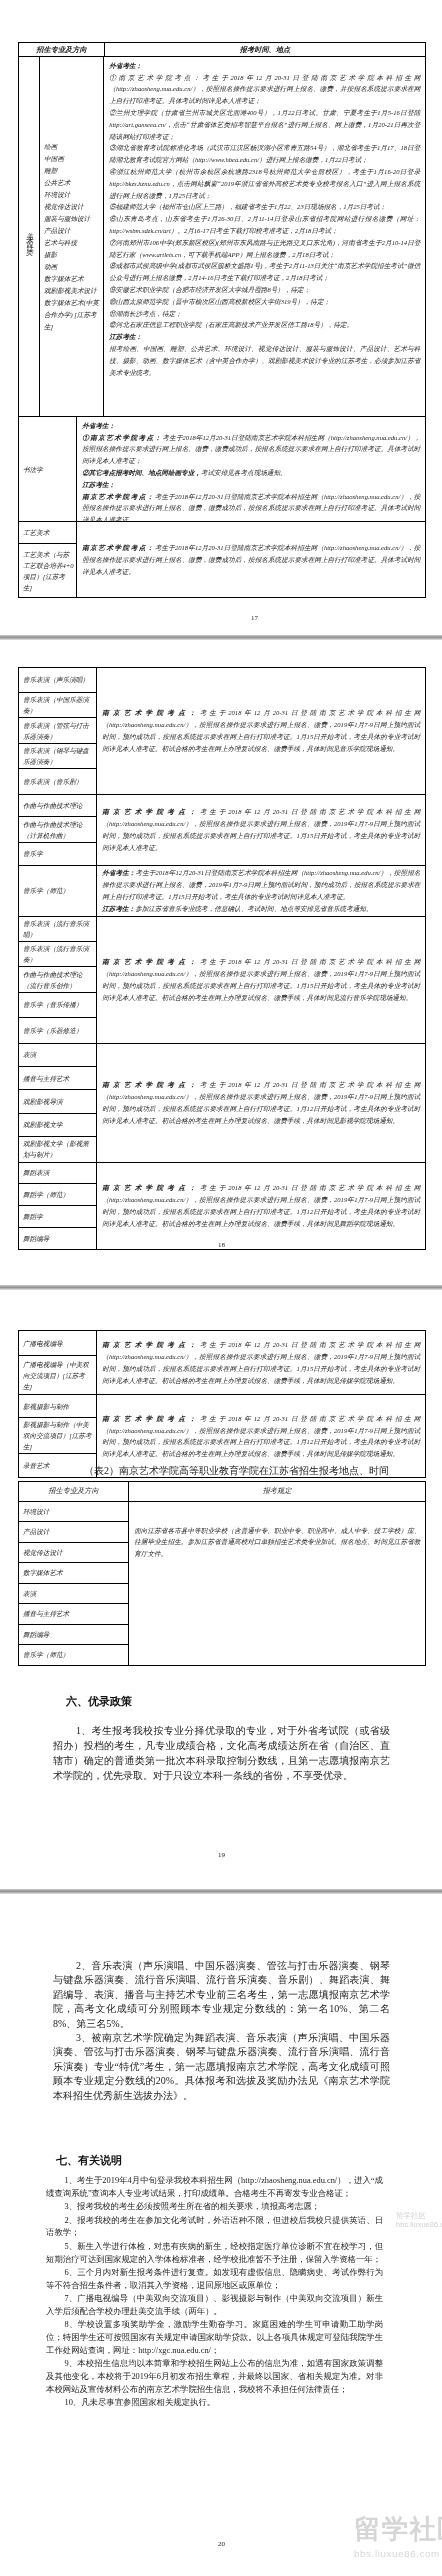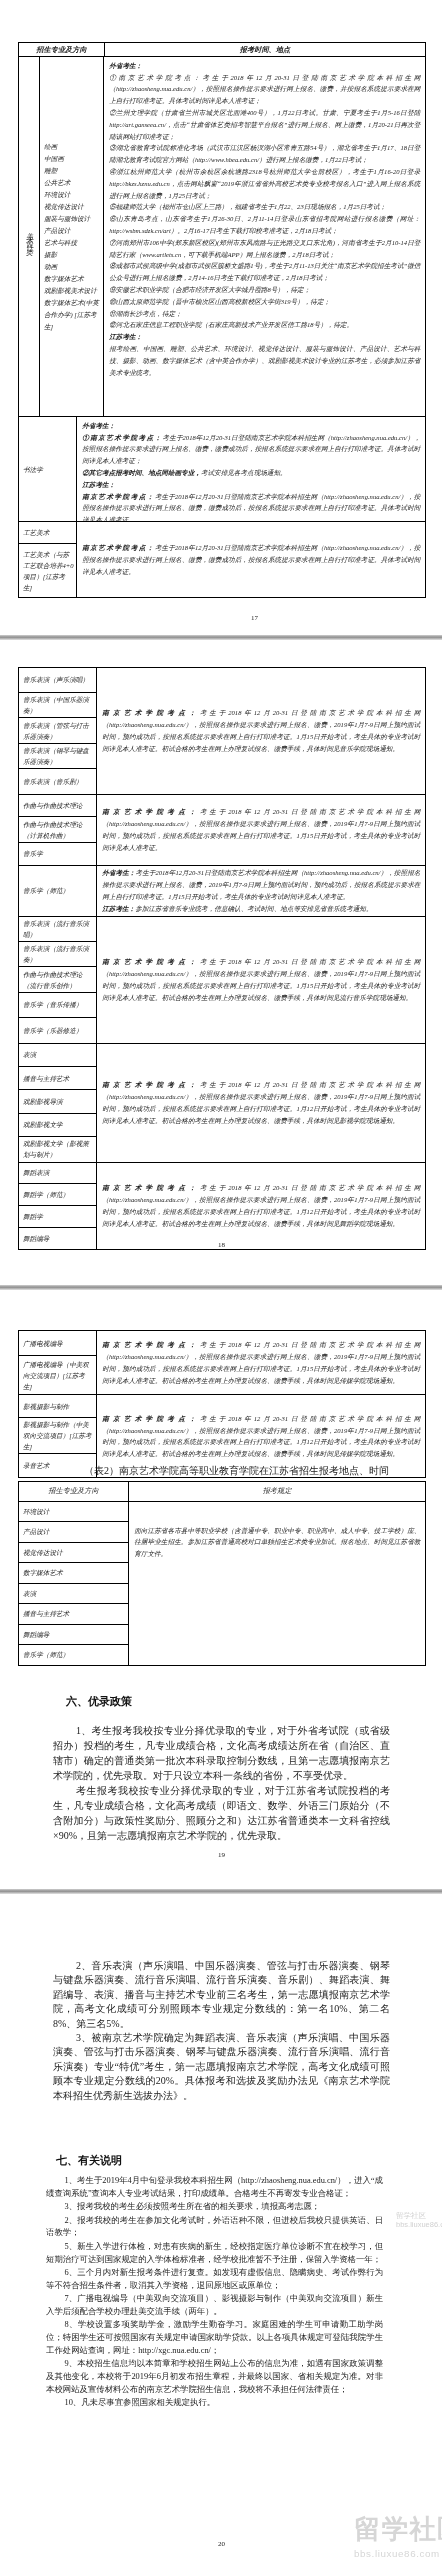--- a/index.html
+++ b/index.html
@@ -235,21 +235,20 @@
         </div>
         <div class="td cellbody vcenter" style="justify-content:flex-start;padding-top:23px;">
           <p>面向江苏省各市县中等职业学校（含普通中专、职业中专、职业高中、成人中专、技工学校）应、往届毕业生招生。参加江苏省普通高校对口单独招生艺术类专业加试。报名地点、时间见江苏省教育厅文件。</p>
         </div>
       </div>
     </div>
 
     <div class="h2" style="left:66px;top:404px;">六、优录政策</div>
     <div class="prose" style="left:53px;top:433px;width:337px;">
       <p>1、考生报考我校按专业分择优录取的专业，对于外省考试院（或省级招办）投档的考生，凡专业成绩合格，文化高考成绩达所在省（自治区、直辖市）确定的普通类第一批次本科录取控制分数线，且第一志愿填报南京艺术学院的，优先录取。对于只设立本科一条线的省份，不享受优录。</p>
-      <p>考生报考我校按专业分择优录取的专业，对于江苏省考试院投档的考生，凡专业成绩合格，文化高考成绩（即语文、数学、外语三门原始分（不含附加分）与政策性奖励分、照顾分之和）达江苏省普通类本一文科省控线×90%，且第一志愿填报南京艺术学院的，优先录取。</p>
     </div>
     <div class="pagenum" style="top:561px;">19</div>
   </section>
 
   <div class="sep" style="top:1889px;"></div>
 
   <section class="page" style="top:1895px;height:681px;">
     <div class="prose prose2" style="left:53px;top:28px;width:337px;margin-top:36px;">
       <p>2、音乐表演（声乐演唱、中国乐器演奏、管弦与打击乐器演奏、钢琴与键盘乐器演奏、流行音乐演唱、流行音乐演奏、音乐剧）、舞蹈表演、舞蹈编导、表演、播音与主持艺术专业前三名考生，第一志愿填报南京艺术学院，高考文化成绩可分别照顾本专业规定分数线的：第一名10%、第二名8%、第三名5%。</p>
       <p>3、被南京艺术学院确定为舞蹈表演、音乐表演（声乐演唱、中国乐器演奏、管弦与打击乐器演奏、钢琴与键盘乐器演奏、流行音乐演唱、流行音乐演奏）专业“特优”考生，第一志愿填报南京艺术学院，高考文化成绩可照顾本专业规定分数线的20%。具体报考和选拔及奖励办法见《南京艺术学院本科招生优秀新生选拔办法》。</p>

